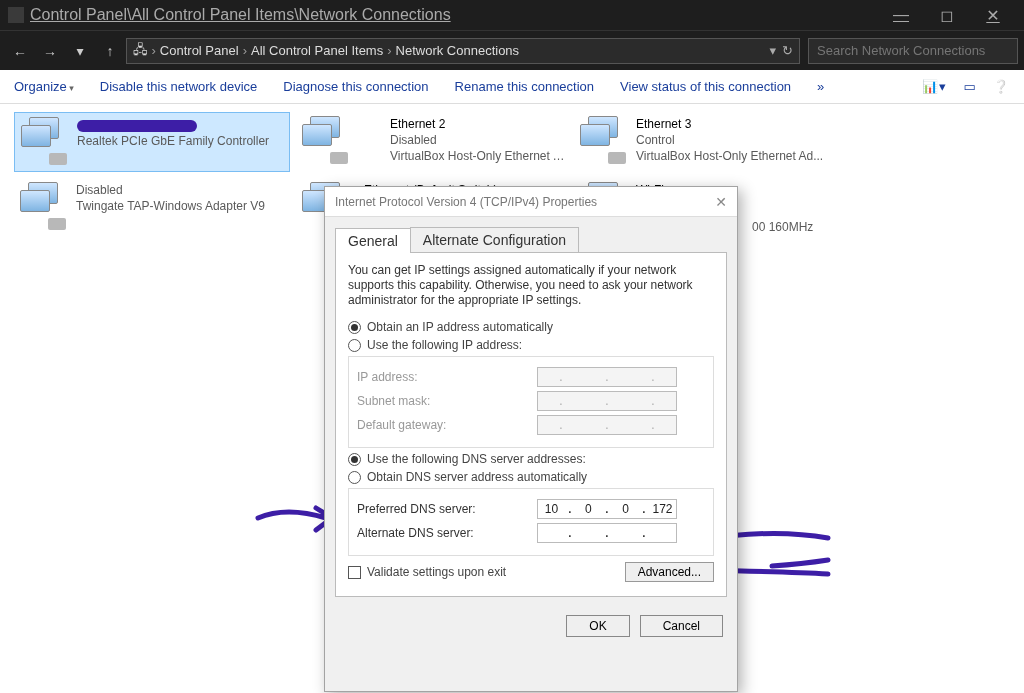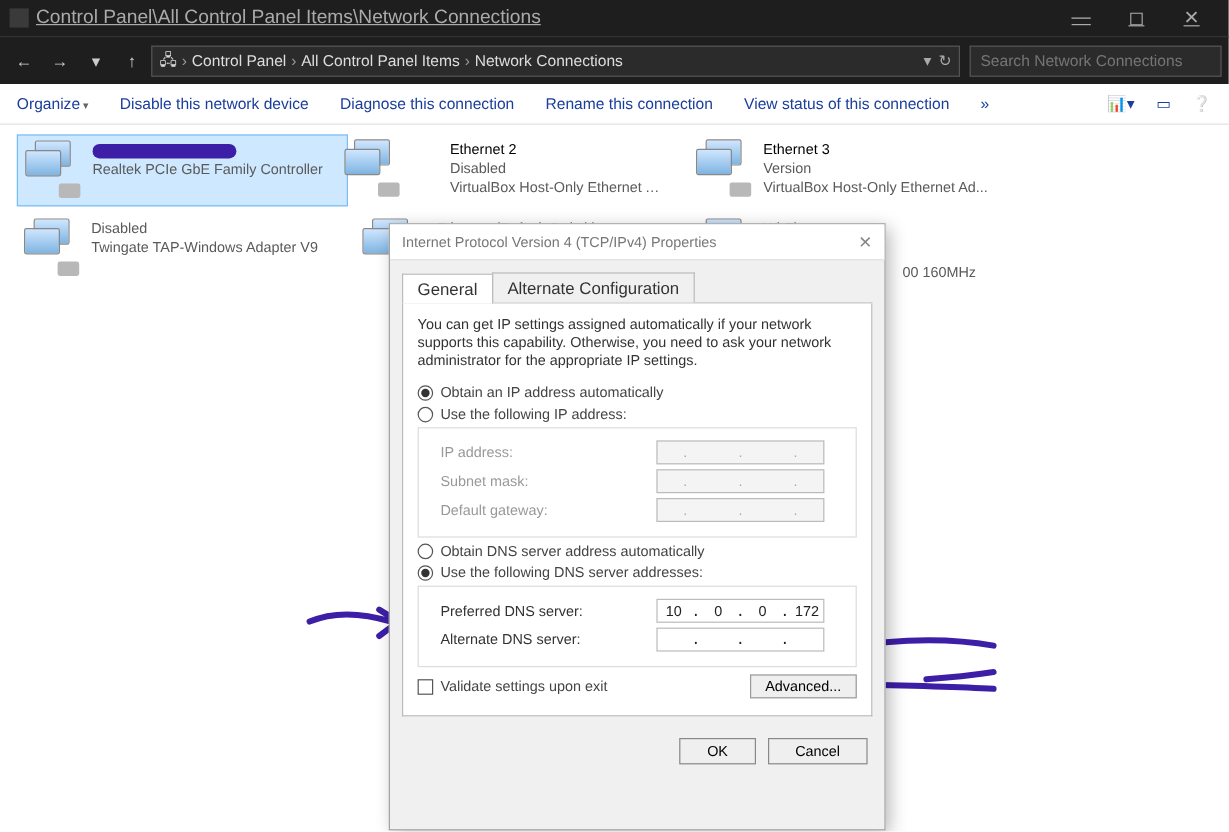--- a/index.html
+++ b/index.html
@@ -38,21 +38,21 @@
   .dlg-title{ height:30px; display:flex; align-items:center; padding:0 10px; color:#777; font-size:12px; background:#fff; border-bottom:1px solid #ddd;}
   .dlg-title .x{ margin-left:auto; font-size:14px; color:#888; cursor:pointer;}
   .tabs{ margin:10px 10px 0 10px; display:flex; border-bottom:1px solid #bbb;}
   .tab{ padding:4px 12px; background:#f0f0f0; border:1px solid #bbb; border-bottom:none; margin-right:-1px; font-size:14px; color:#333; cursor:pointer;}
   .tab.active{ background:#fff; position:relative; top:1px;}
   .tabbody{ background:#fff; border:1px solid #bbb; border-top:none; margin:0 10px 10px 10px; padding:10px 12px 14px 12px;}
   .desc{ font-size:12px; color:#333; margin-bottom:12px; line-height:15px;}
   .radio-row{ display:flex; align-items:center; gap:6px; margin:4px 0 4px 0;}
   .radio{ width:13px; height:13px; border:1px solid #555; border-radius:50%; display:flex; align-items:center; justify-content:center; flex-shrink:0;}
   .radio.on::after{ content:""; width:7px; height:7px; background:#333; border-radius:50%;}
-  .fieldgrid{ border:1px solid #ddd; padding:6px 8px 8px 18px; margin-bottom:0;}
+  .fieldgrid{ border:1px solid #ddd; padding:6px 8px 8px 8px; margin-bottom:0;}
   .frow{ display:flex; align-items:center; margin:4px 0;}
   .flabel{ width:180px; color:#999; font-size:12px;}
   .flabel.on{ color:#333;}
   .ipbox{ width:140px; height:20px; border:1px solid #bbb; background:#fff; display:flex; align-items:center; justify-content:space-around; font-family:Consolas,monospace; font-size:12px; color:#222;}
   .ipbox.dis{ background:#f4f4f4; color:#aaa;}
   .ipbox span{ width:24px; text-align:center;}
   .checkrow{ display:flex; align-items:center; gap:6px; margin-top:6px;}
   .chk{ width:13px; height:13px; border:1px solid #555; background:#fff;}
   .advbtn{ margin-left:auto; padding:2px 12px; border:1px solid #999; background:#efefef; font-size:12px;}
   .dlg-buttons{ display:flex; justify-content:flex-end; gap:10px; padding:8px 14px 12px 0;}
@@ -116,42 +116,42 @@
         <div class="mon"></div>
         <div class="mon2"></div>
         <div class="plug"></div>
       </div>
     <div class="conn-text">
       <div class="line"><span class="redact"></span></div>
       <div class="line">Realtek PCIe GbE Family Controller</div>
     </div>
   </div>
 
-  <div class="conn-item" style="left:281px; top:8px;gap:40px;">
+  <div class="conn-item" style="left:296px; top:8px;gap:40px;">
     <div class="conn-icon">
         <div class="mon"></div>
         <div class="mon2"></div>
         <div class="plug"></div>
       </div>
     <div class="conn-text">
       <div class="name">Ethernet 2</div>
       <div class="line">Disabled</div>
       <div class="line">VirtualBox Host-Only Ethernet Ad...</div>
     </div>
   </div>
 
   <div class="conn-item" style="left:574px; top:8px;">
     <div class="conn-icon">
         <div class="mon"></div>
         <div class="mon2"></div>
         <div class="plug"></div>
       </div>
     <div class="conn-text">
       <div class="name">Ethernet 3</div>
-      <div class="line">Version</div>
+      <div class="line">Control</div>
       <div class="line">VirtualBox Host-Only Ethernet Ad...</div>
     </div>
   </div>
 
   <div class="conn-item" style="left:14px; top:74px;">
     <div class="conn-icon">
         <div class="mon"></div>
         <div class="mon2"></div>
         <div class="plug"></div>
       </div>
@@ -246,26 +246,26 @@
           <div class="flabel">Default gateway:</div>
         <div class="ipbox dis">
             <span>.</span>
             <span>.</span>
             <span>.</span>
           </div>
         </div>
     </div>
 
     <div class="radio-row">
+      <div class="radio on"></div>
+      <span>Use the following DNS server addresses:</span>
+    </div>
+    <div class="radio-row">
       <div class="radio"></div>
       <span>Obtain DNS server address automatically</span>
-    </div>
-    <div class="radio-row">
-      <div class="radio on"></div>
-      <span>Use the following DNS server addresses:</span>
     </div>
     <div class="fieldgrid">
       <div class="frow">
           <div class="flabel on">Preferred DNS server:</div>
         <div class="ipbox">
           <span>10</span>.
           <span>0</span>.
           <span>0</span>.
           <span>172</span>
         </div>

